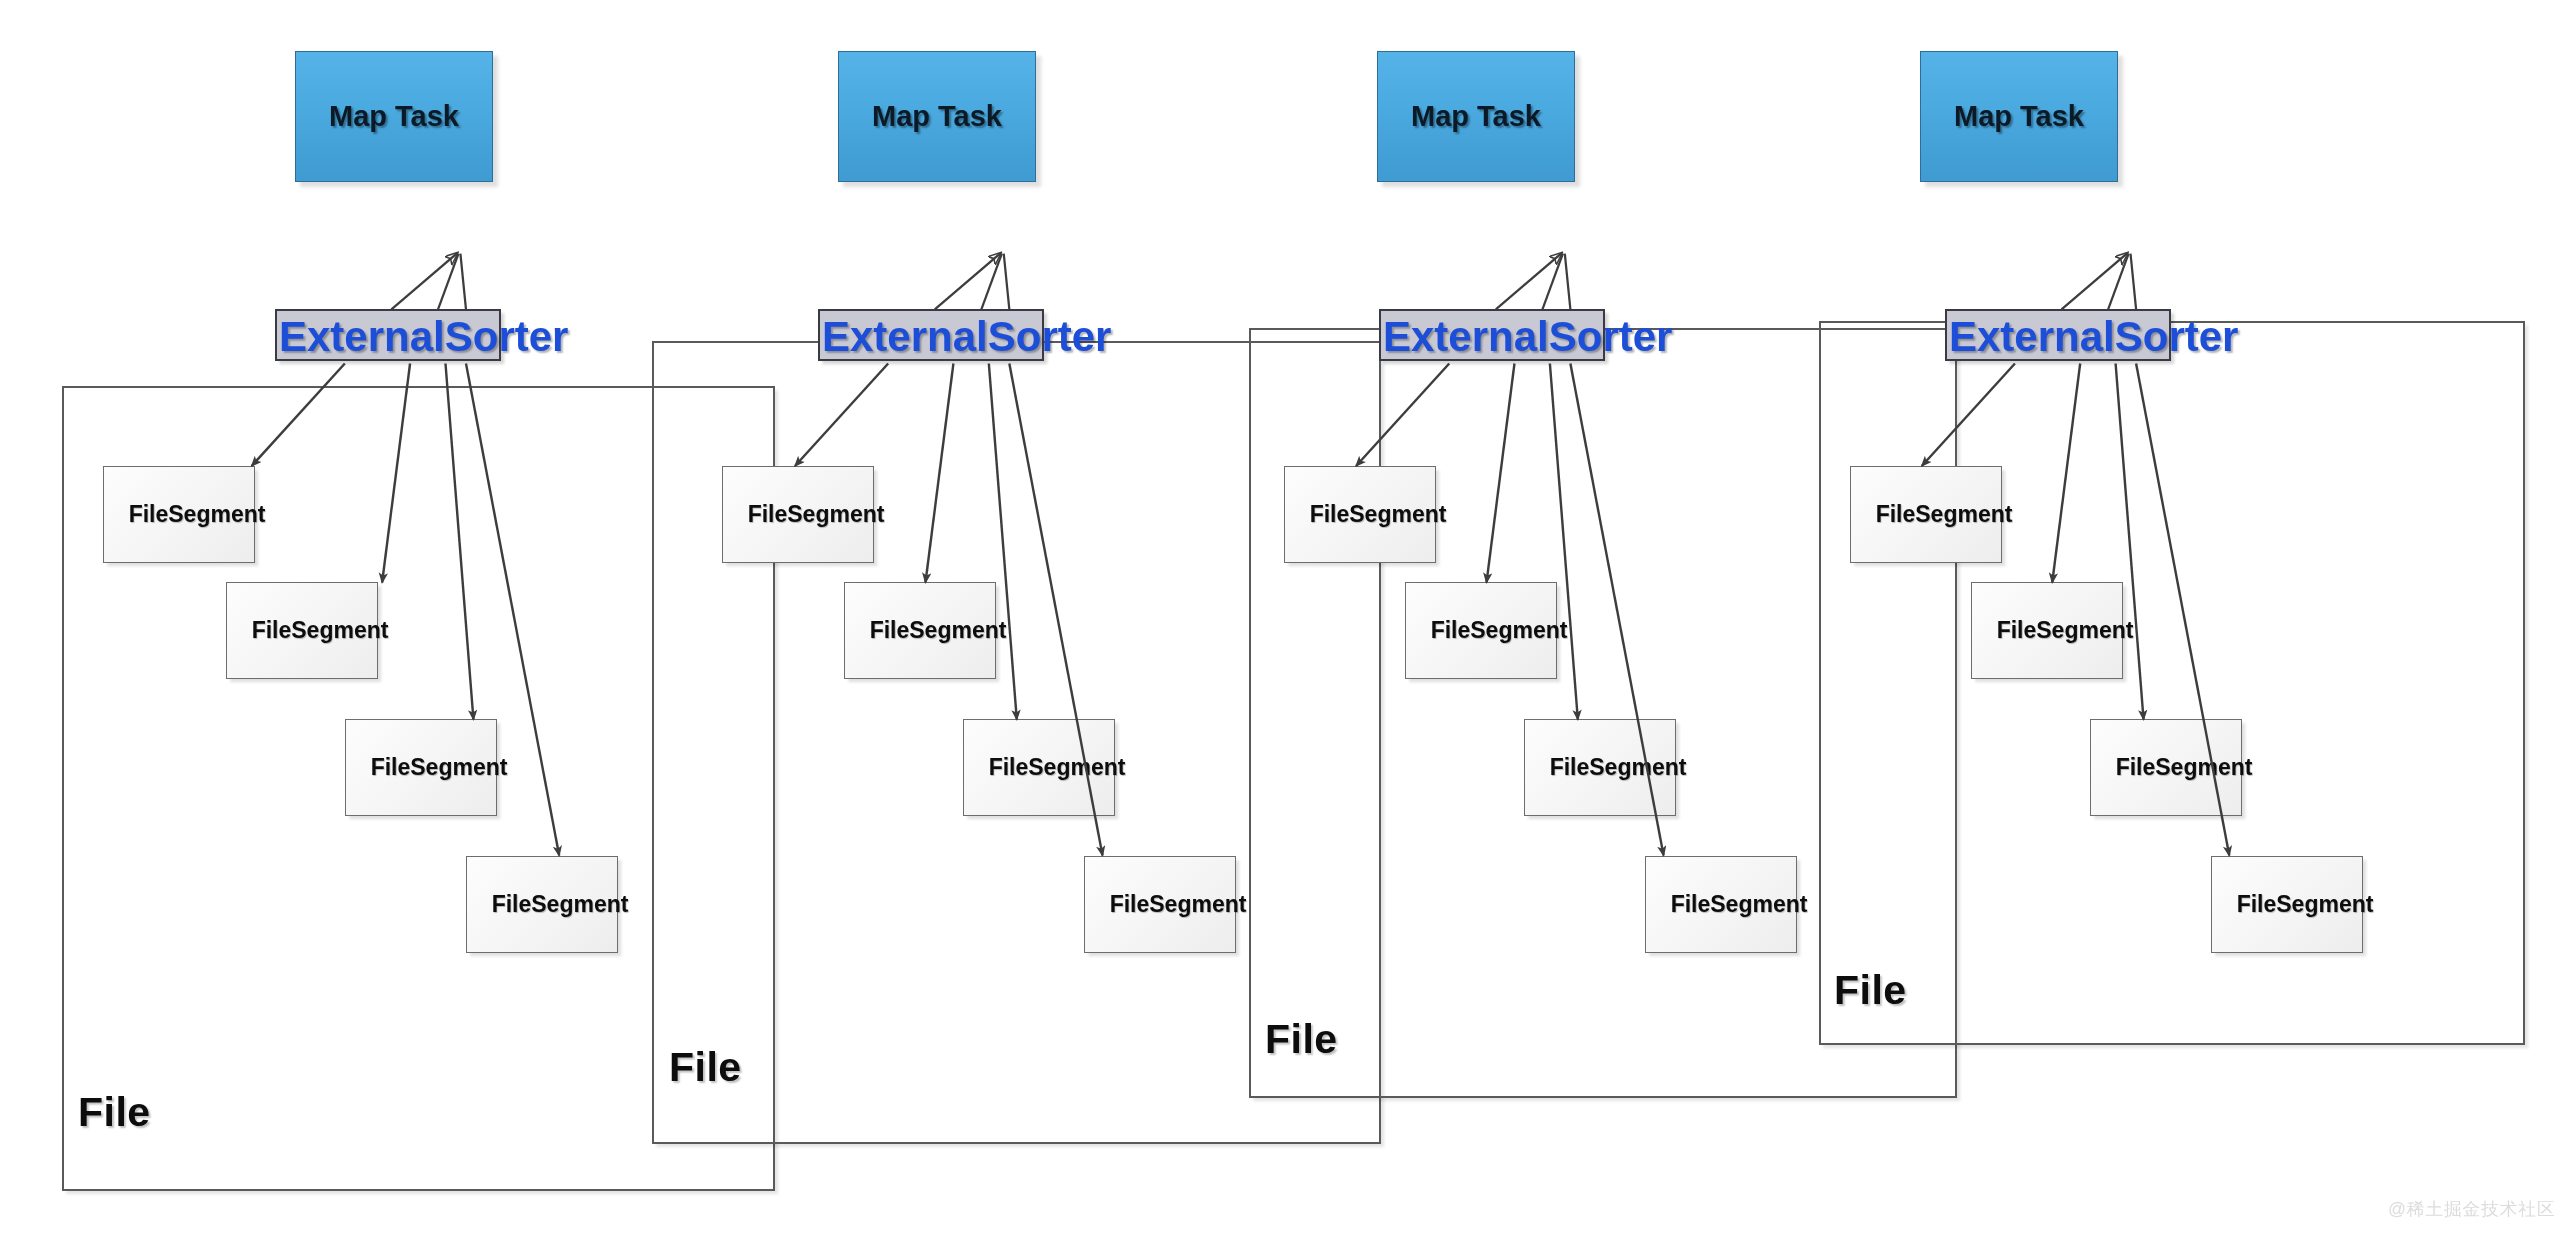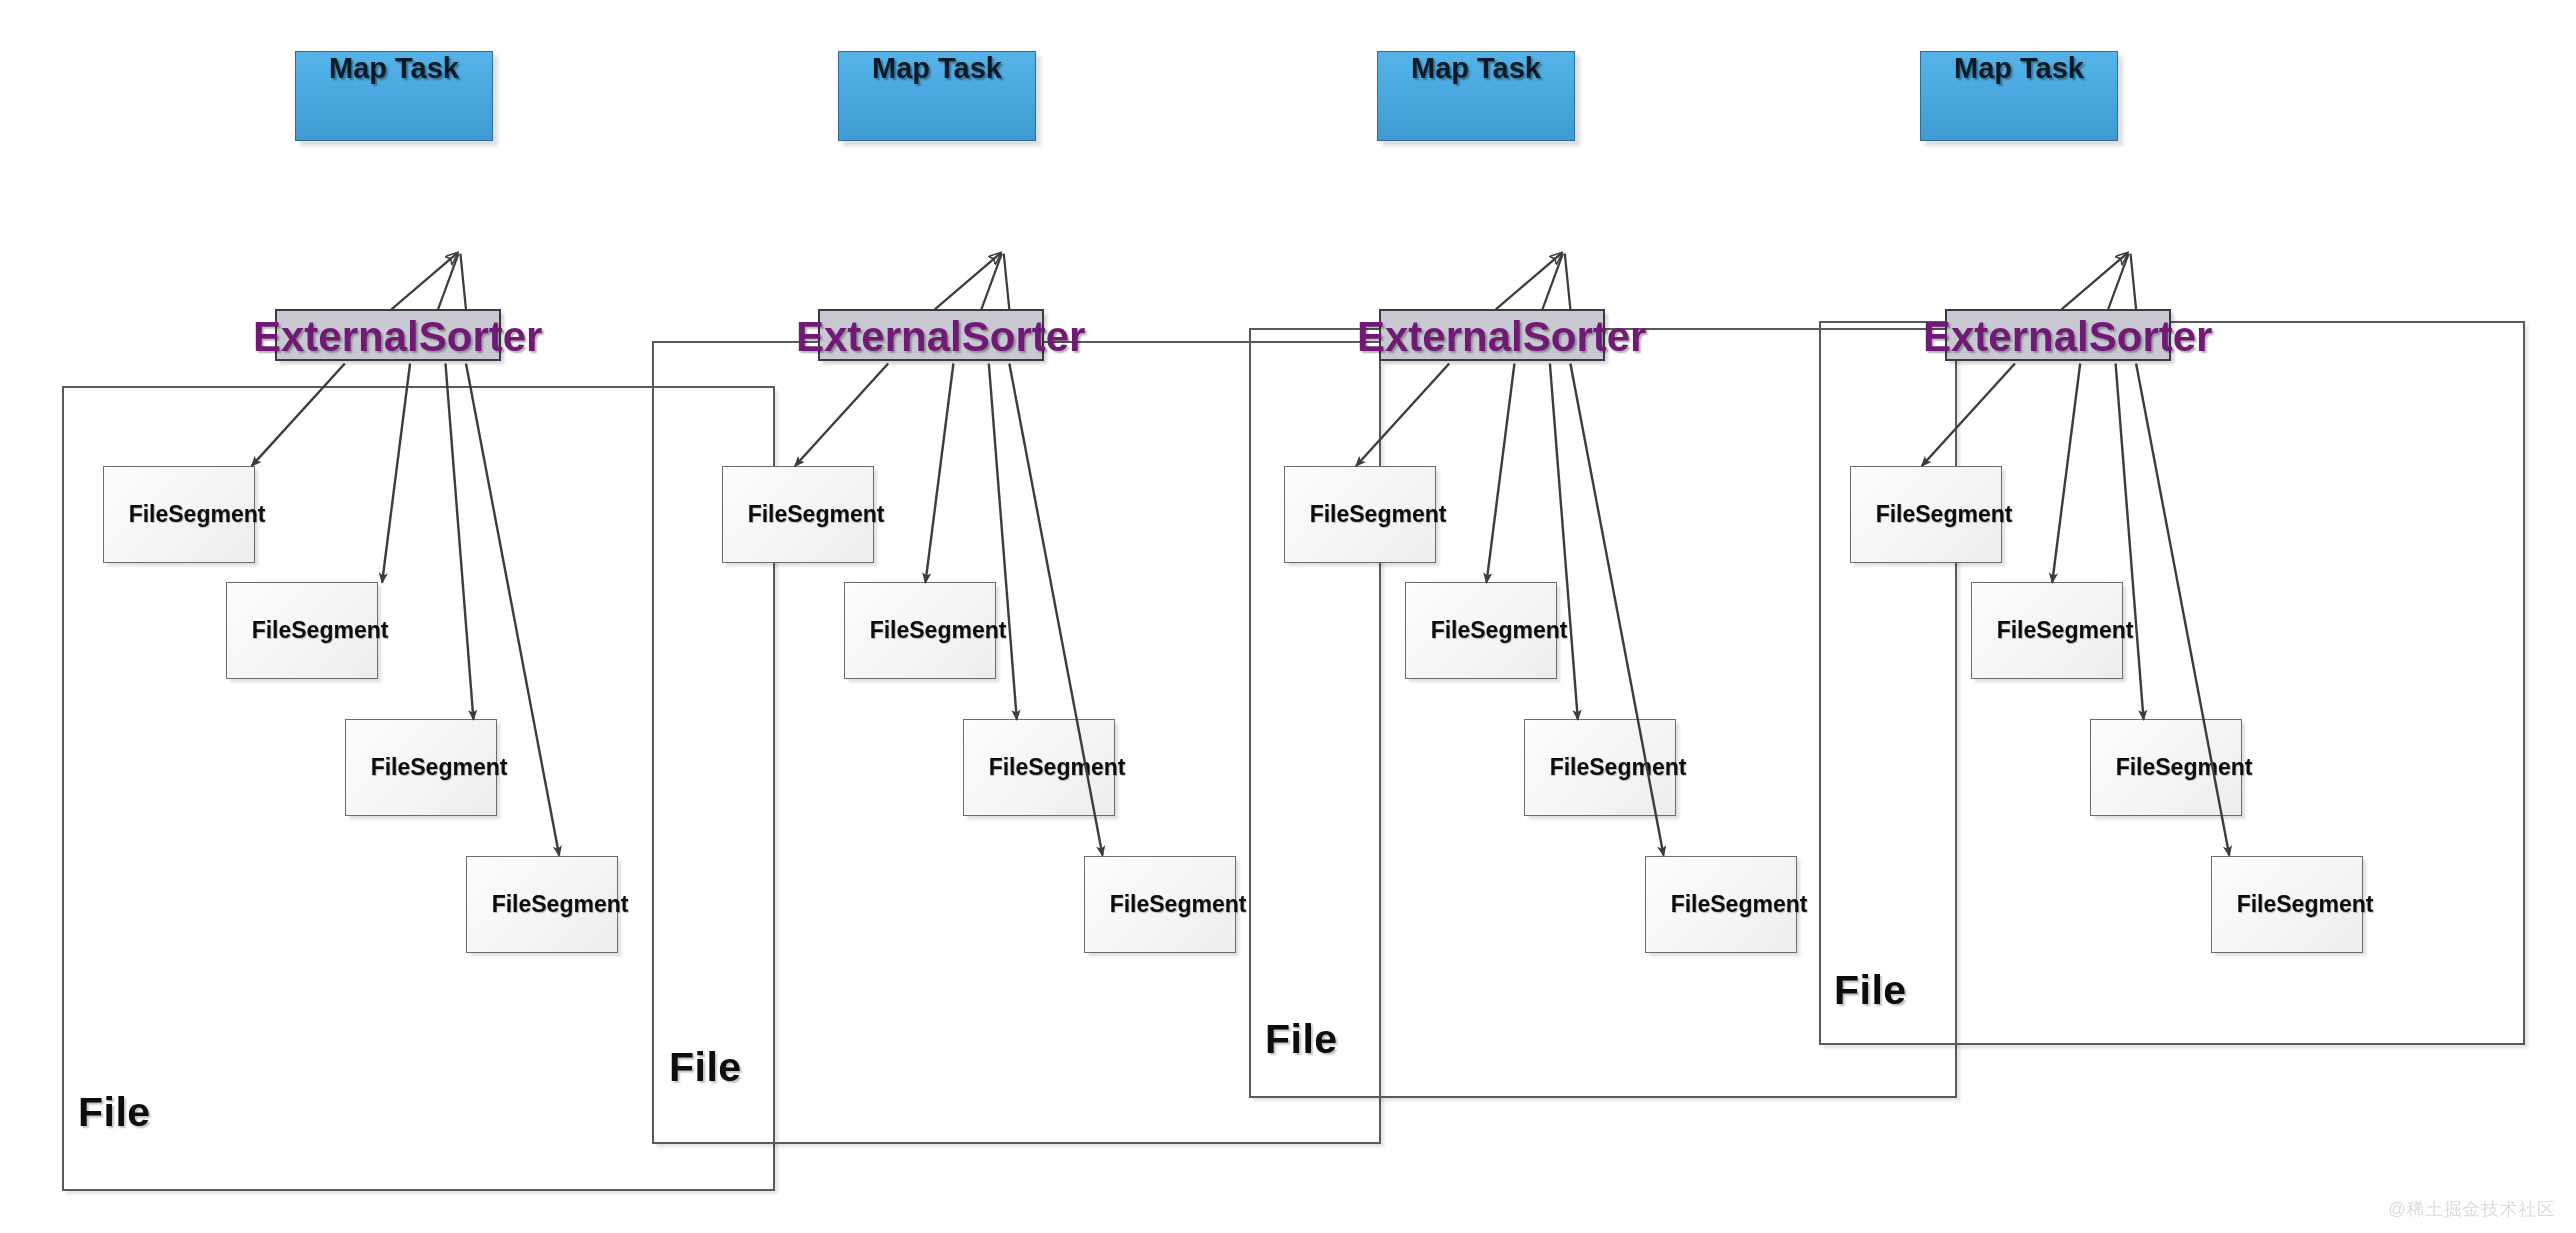--- a/index.html
+++ b/index.html
@@ -46,26 +46,26 @@
     z-index: 30;
     white-space: nowrap;
     text-align: center;
   }
 
   
   .map-task {
     position: absolute;
     box-sizing: border-box;
     width: 198px;
-    height: 90px;
+    height: 131px;
     border: 1.9px solid #2d6d96;
     background: linear-gradient(180deg, #55b3e8 0%, #4aa9df 45%, #3f9bd2 100%);
     box-shadow: 4.7px 4.7px 3.7px rgba(0,0,0,0.13);
     display: flex;
-    align-items: flex-start;
+    align-items: center;
     justify-content: center;
     z-index: 25;
   }
   .map-task-label {
     font-size: 29px;
     font-weight: bold;
     color: #0b1a26;
     text-shadow: 1.9px 1.9px 1.9px rgba(0,0,0,0.35);
     white-space: nowrap;
   }
@@ -78,25 +78,26 @@
     height: 52px;
     border: 2.8px solid #3a3a44;
     background: #c9c9d4;
     box-shadow: 3.7px 3.7px 2.8px rgba(0,0,0,0.16);
     z-index: 26;
   }
   .sorter-label {
     position: absolute;
     font-size: 42px;
     font-weight: bold;
-    color: #701a75;
+    color: #1d4ed8;
     white-space: nowrap;
     line-height: 1;
     text-shadow: 1.9px 1.9px 1.9px rgba(0,0,0,0.30);
     z-index: 35;
+    margin-left: 26px;
   }
 
   
   .seg {
     position: absolute;
     box-sizing: border-box;
     width: 152px;
     height: 97px;
     border: 1.9px solid #6d6d6d;
     background: linear-gradient(135deg, #fdfdfd 0%, #f4f4f4 60%, #ededed 100%);

